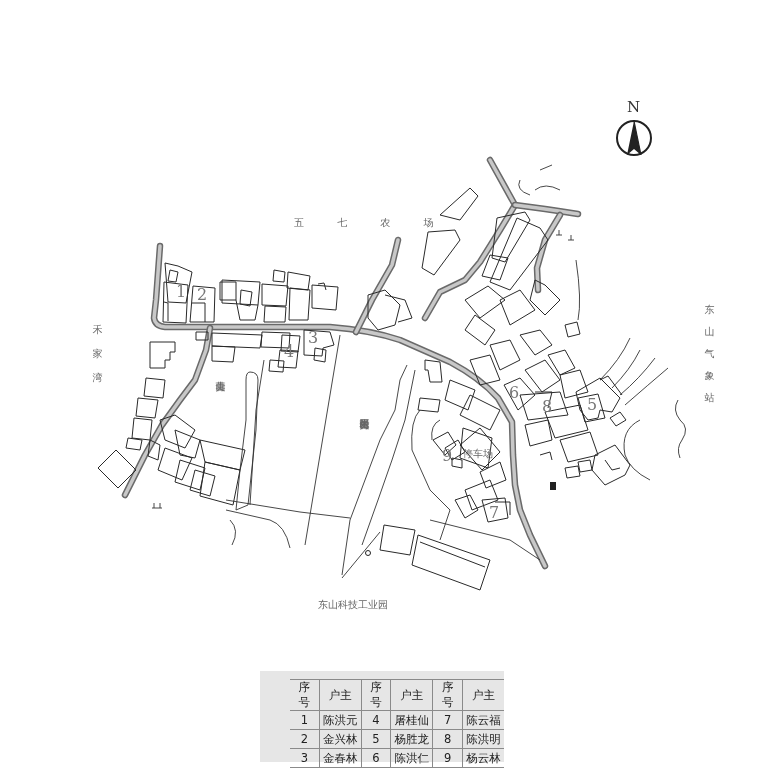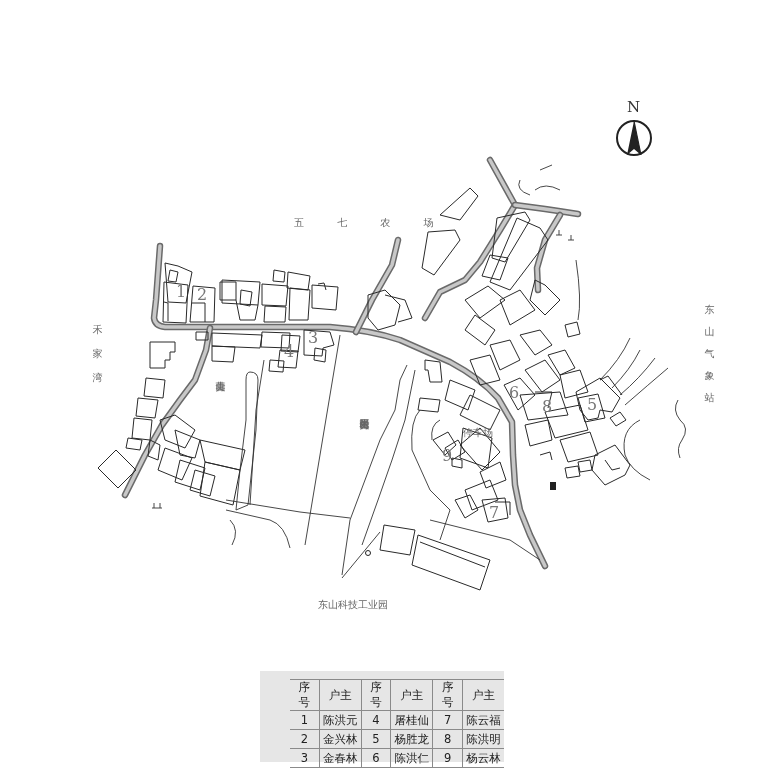--- a/index.html
+++ b/index.html
@@ -206,21 +206,21 @@
 </svg>
 
 <div class="compass-n">N</div>
 
 <div class="place" style="left:294px; top:184px; word-spacing:14px; letter-spacing:8px;margin-top:32px;">五 七 农 场</div>
 <div class="place vert" style="left:90px; top:316px; letter-spacing:24px;">禾家湾</div>
 <div class="place vert" style="left:702px; top:296px; letter-spacing:22px;">东山气象站</div>
 <div class="place" style="left:318px; top:598px;">东山科技工业园</div>
 <div class="place vert" style="left:213px; top:373px;">莫青山</div>
 <div class="place vert" style="left:357px; top:411px;">莫青山果树区</div>
-<div class="place" style="left:463px; top:426px;text-align:right;">停车场</div>
+<div class="place" style="left:463px; top:447px;text-align:right;">停车场</div>
 
 <div class="legend-panel">
   <table class="legend">
     <tbody>
         <tr>
       <th class="c-seq">序号</th>
       <th class="c-name">户主</th>
       <th class="c-seq">序号</th>
       <th class="c-name">户主</th>
       <th class="c-seq">序号</th>

